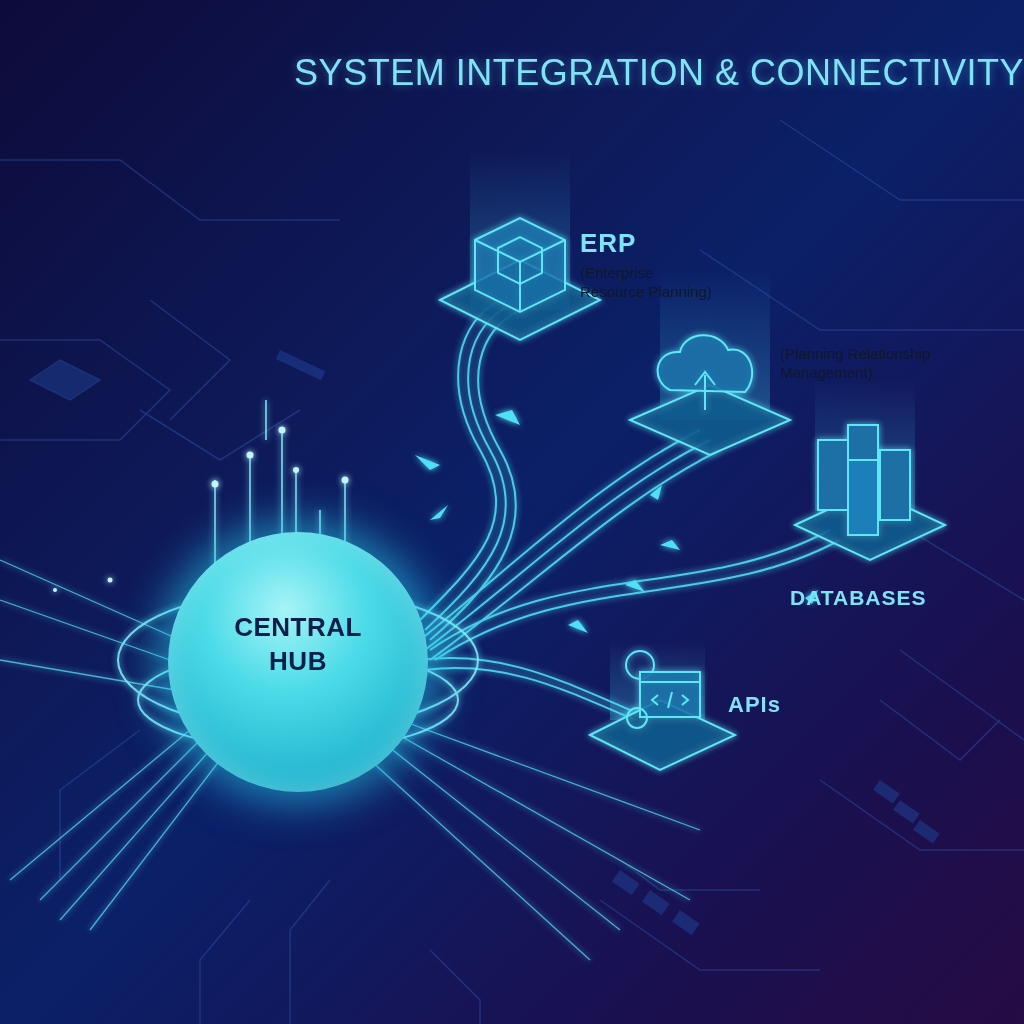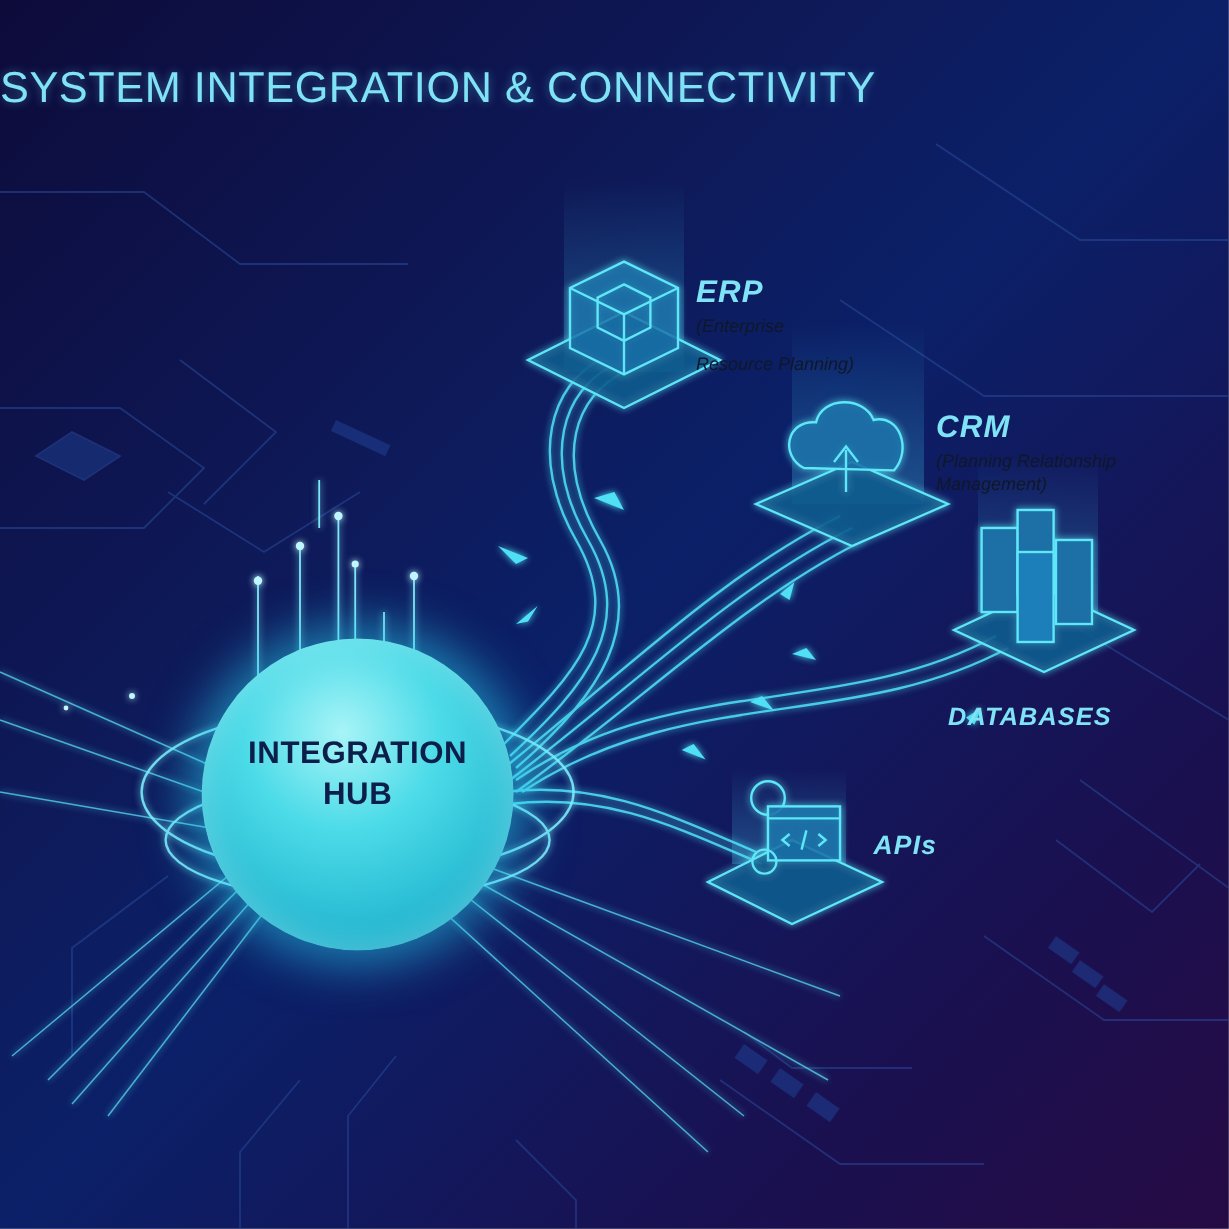--- a/index.html
+++ b/index.html
@@ -3,25 +3,25 @@
 <meta charset="utf-8">
 <style>
   html, body { margin: 0; padding: 0; }
   body {
     width: 1024px; height: 1024px; overflow: hidden; position: relative;
     font-family: "Liberation Sans", "DejaVu Sans", sans-serif;
     background: linear-gradient(135deg, #0d0b3a 0%, #0e1a5a 35%, #0b2068 50%, #1a1050 80%, #260b44 100%);
   }
   .bg-svg { position: absolute; left: 0; top: 0; width: 1024px; height: 1024px; }
   .title {
-    position: absolute; top: 52px; left: 0; width: 1024px; text-align: left;
+    position: absolute; top: 52px; left: 0; width: 1024px; text-align: right;
     color: #7fe3f5; font-size: 36px; letter-spacing: 0.5px; font-weight: 400;
     text-shadow: 0 0 8px rgba(100,220,255,0.4);
   }
-  .label { position: absolute; color: #7fe3f5; font-style: italic; }
+  .label { position: absolute; color: #7fe3f5; }
   .label .main { font-size: 26px; font-weight: 700; letter-spacing: 1px; display: block; }
   .label .sub { font-size: 15px; color: #0f172a; display: block; line-height: 19px; margin-top: 4px; }
   .erp-label { left: 580px; top: 228px; }
   .crm-label { left: 780px; top: 340px; }
   .db-label { left: 790px; top: 586px; }
   .db-label .main { font-size: 21px; }
   .api-label { left: 728px; top: 692px; }
   .api-label .main { font-size: 22px; }
   .hub {
     position: absolute; left: 168px; top: 532px; width: 260px; height: 260px; border-radius: 50%;
@@ -176,35 +176,34 @@
     <path d="M658 695 L652 700 L658 705 M682 695 L688 700 L682 705 M672 692 L668 708"></path>
     <circle cx="637" cy="718" r="10"></circle>
   </g>
 </svg>
 
 <div class="title">SYSTEM INTEGRATION &amp; CONNECTIVITY</div>
 
 <div class="label erp-label">
   <span class="main">ERP</span>
   <span class="sub">(Enterprise</span>
-  <span class="sub" style="margin-top:12px">Resource Planning)</span>
+  <span class="sub" style="margin-top:0">Resource Planning)</span>
 </div>
 
 <div class="label crm-label">
-  <span class="main">CRM</span>
   <span class="sub">(Planning Relationship</span>
   <span class="sub" style="margin-top:0">Management)</span>
 </div>
 
 <div class="label db-label">
   <span class="main">DATABASES</span>
 </div>
 
 <div class="label api-label">
   <span class="main">APIs</span>
 </div>
 
 <div class="hub">
   <div class="hub-text">
-    <div>INTEGRATION</div>
+    <div>CENTRAL</div>
     <div>HUB</div>
   </div>
 </div>
 
 </body></html>

